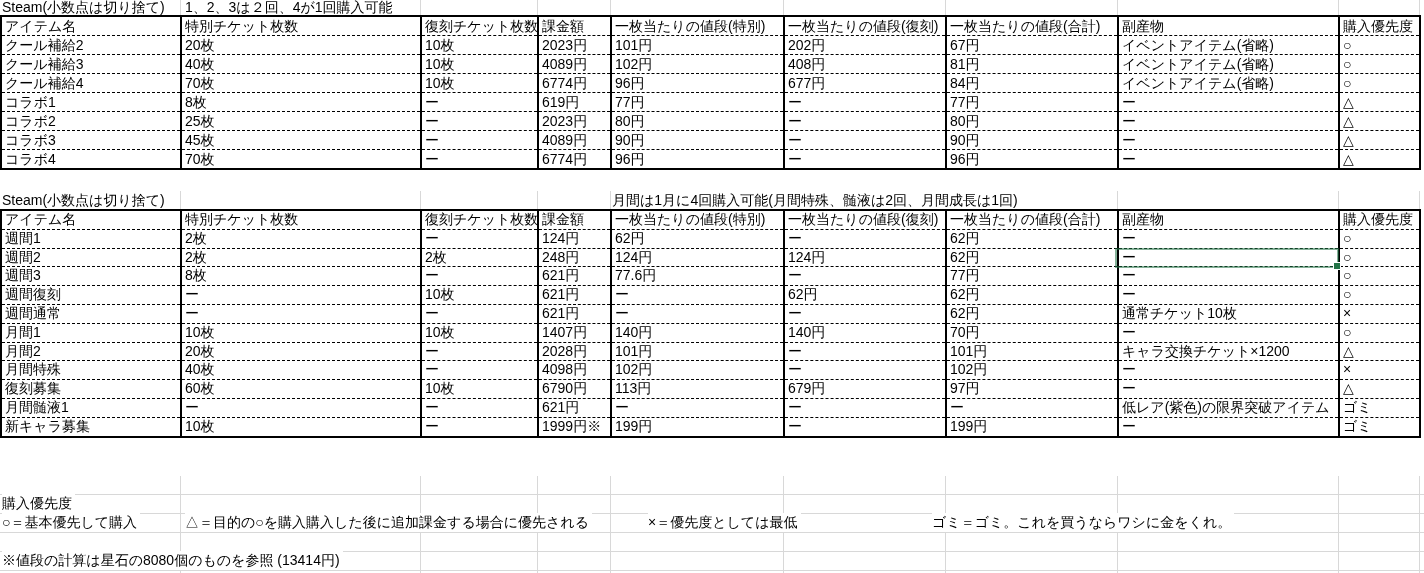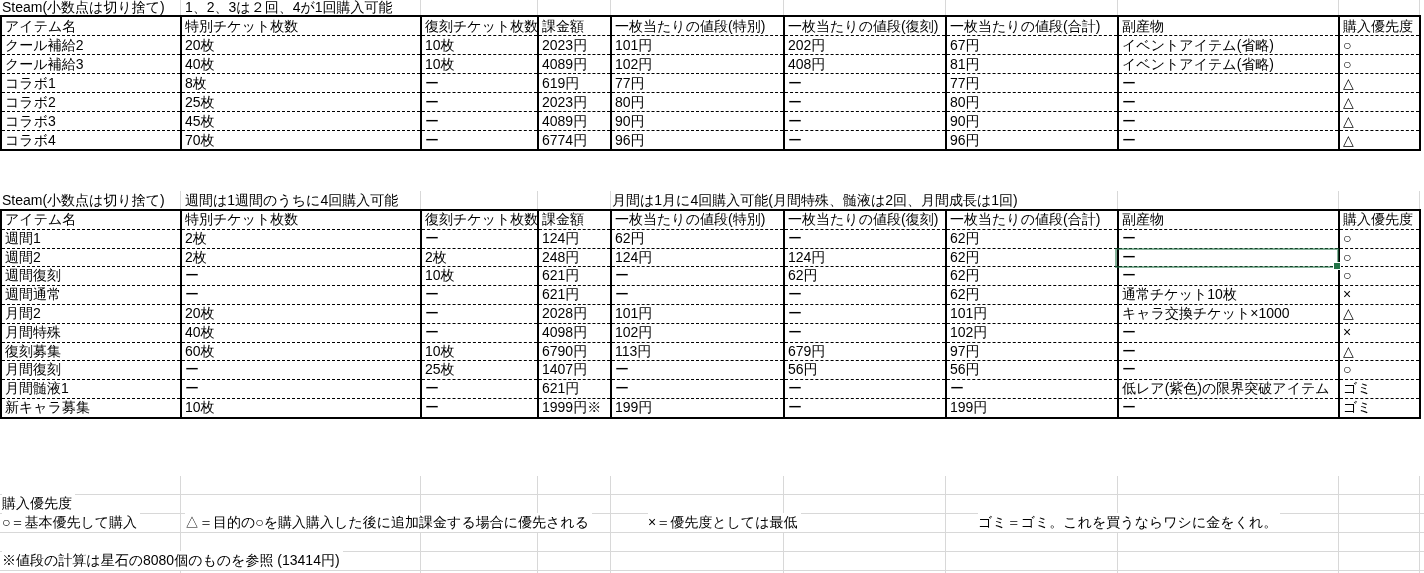--- a/index.html
+++ b/index.html
@@ -83,20 +83,31 @@
           <td>40枚</td>
           <td>10枚</td>
           <td>4089円</td>
           <td>102円</td>
           <td>408円</td>
           <td>81円</td>
           <td>イベントアイテム(省略)</td>
           <td>○</td>
         </tr>
         <tr>
+          <td>クール補給4</td>
+          <td>70枚</td>
+          <td>10枚</td>
+          <td>6774円</td>
+          <td>96円</td>
+          <td>677円</td>
+          <td>84円</td>
+          <td>イベントアイテム(省略)</td>
+          <td>○</td>
+        </tr>
+        <tr>
           <td>コラボ1</td>
           <td>8枚</td>
           <td>ー</td>
           <td>619円</td>
           <td>77円</td>
           <td>ー</td>
           <td>77円</td>
           <td>ー</td>
           <td>△</td>
         </tr>
@@ -131,21 +142,20 @@
           <td>ー</td>
           <td>96円</td>
           <td>ー</td>
           <td>△</td>
         </tr>
       </tbody>
     </table>
 
   <div class="trow" id="title2">
     <span style="left:2px">Steam(小数点は切り捨て)</span>
-    <span style="left:185px">週間は1週間のうちに4回購入可能</span>
     <span style="left:612px">月間は1月に4回購入可能(月間特殊、髄液は2回、月間成長は1回)</span>
   </div>
 
   <table class="sheet-table t2">
       <colgroup>
         <col style="width: 180px;">
         <col style="width: 240px;">
         <col style="width: 117px;">
         <col style="width: 73px;">
         <col style="width: 173px;">
@@ -184,20 +194,31 @@
           <td>2枚</td>
           <td>2枚</td>
           <td>248円</td>
           <td>124円</td>
           <td>124円</td>
           <td>62円</td>
           <td>ー</td>
           <td>○</td>
         </tr>
         <tr>
+          <td>週間3</td>
+          <td>8枚</td>
+          <td>ー</td>
+          <td>621円</td>
+          <td>77.6円</td>
+          <td>ー</td>
+          <td>77円</td>
+          <td>ー</td>
+          <td>○</td>
+        </tr>
+        <tr>
           <td>週間復刻</td>
           <td>ー</td>
           <td>10枚</td>
           <td>621円</td>
           <td>ー</td>
           <td>62円</td>
           <td>62円</td>
           <td>ー</td>
           <td>○</td>
         </tr>
@@ -206,28 +227,39 @@
           <td>ー</td>
           <td>ー</td>
           <td>621円</td>
           <td>ー</td>
           <td>ー</td>
           <td>62円</td>
           <td>通常チケット10枚</td>
           <td>×</td>
         </tr>
         <tr>
+          <td>月間1</td>
+          <td>10枚</td>
+          <td>10枚</td>
+          <td>1407円</td>
+          <td>140円</td>
+          <td>140円</td>
+          <td>70円</td>
+          <td>ー</td>
+          <td>○</td>
+        </tr>
+        <tr>
           <td>月間2</td>
           <td>20枚</td>
           <td>ー</td>
           <td>2028円</td>
           <td>101円</td>
           <td>ー</td>
           <td>101円</td>
-          <td>キャラ交換チケット×1000</td>
+          <td>キャラ交換チケット×1200</td>
           <td>△</td>
         </tr>
         <tr>
           <td>月間特殊</td>
           <td>40枚</td>
           <td>ー</td>
           <td>4098円</td>
           <td>102円</td>
           <td>ー</td>
           <td>102円</td>
@@ -239,31 +271,20 @@
           <td>60枚</td>
           <td>10枚</td>
           <td>6790円</td>
           <td>113円</td>
           <td>679円</td>
           <td>97円</td>
           <td>ー</td>
           <td>△</td>
         </tr>
         <tr>
-          <td>月間復刻</td>
-          <td>ー</td>
-          <td>25枚</td>
-          <td>1407円</td>
-          <td>ー</td>
-          <td>56円</td>
-          <td>56円</td>
-          <td>ー</td>
-          <td>○</td>
-        </tr>
-        <tr>
           <td>月間髄液1</td>
           <td>ー</td>
           <td>ー</td>
           <td>621円</td>
           <td>ー</td>
           <td>ー</td>
           <td>ー</td>
           <td>低レア(紫色)の限界突破アイテム</td>
           <td>ゴミ</td>
         </tr>
@@ -282,21 +303,21 @@
     </table>
 
   <div id="selection">
     <div class="handle"></div>
   </div>
 
   <span class="ftext" style="left:2px;top:494px">購入優先度</span>
   <span class="ftext" style="left:2px;top:513px">○＝基本優先して購入</span>
   <span class="ftext" style="left:185px;top:513px">△＝目的の○を購入購入した後に追加課金する場合に優先される</span>
   <span class="ftext" style="left:648px;top:513px">×＝優先度としては最低</span>
-  <span class="ftext" style="left:978px;top:513px">ゴミ＝ゴミ。これを買うならワシに金をくれ。</span>
+  <span class="ftext" style="left:932px;top:513px">ゴミ＝ゴミ。これを買うならワシに金をくれ。</span>
   <span class="ftext" style="left:2px;top:551px">※値段の計算は星石の8080個のものを参照 (13414円)</span>
 
 <div class="vline" style="left: 180px; top: 0px; height: 15px;"></div>
     <div class="vline" style="left: 180px; top: 191px; height: 18px;"></div>
     <div class="vline" style="left: 180px; top: 476px; height: 97px;"></div>
     <div class="vline" style="left: 420px; top: 0px; height: 15px;"></div>
     <div class="vline" style="left: 420px; top: 191px; height: 18px;"></div>
     <div class="vline" style="left: 420px; top: 476px; height: 97px;"></div>
     <div class="vline" style="left: 537px; top: 0px; height: 15px;"></div>
     <div class="vline" style="left: 537px; top: 191px; height: 18px;"></div>

